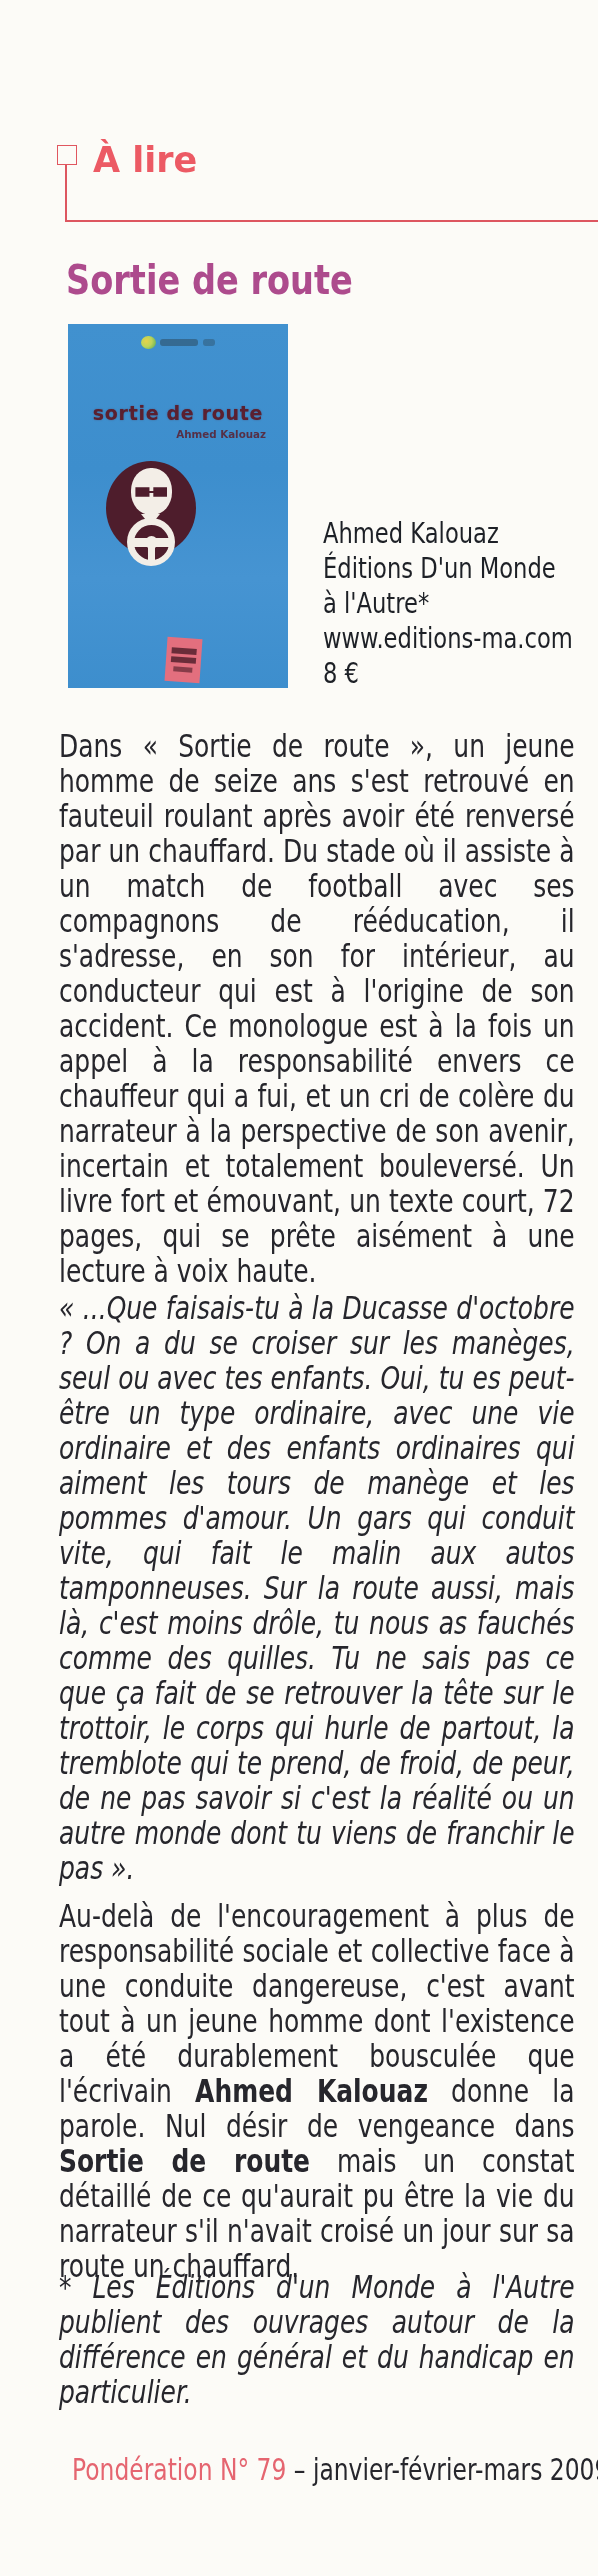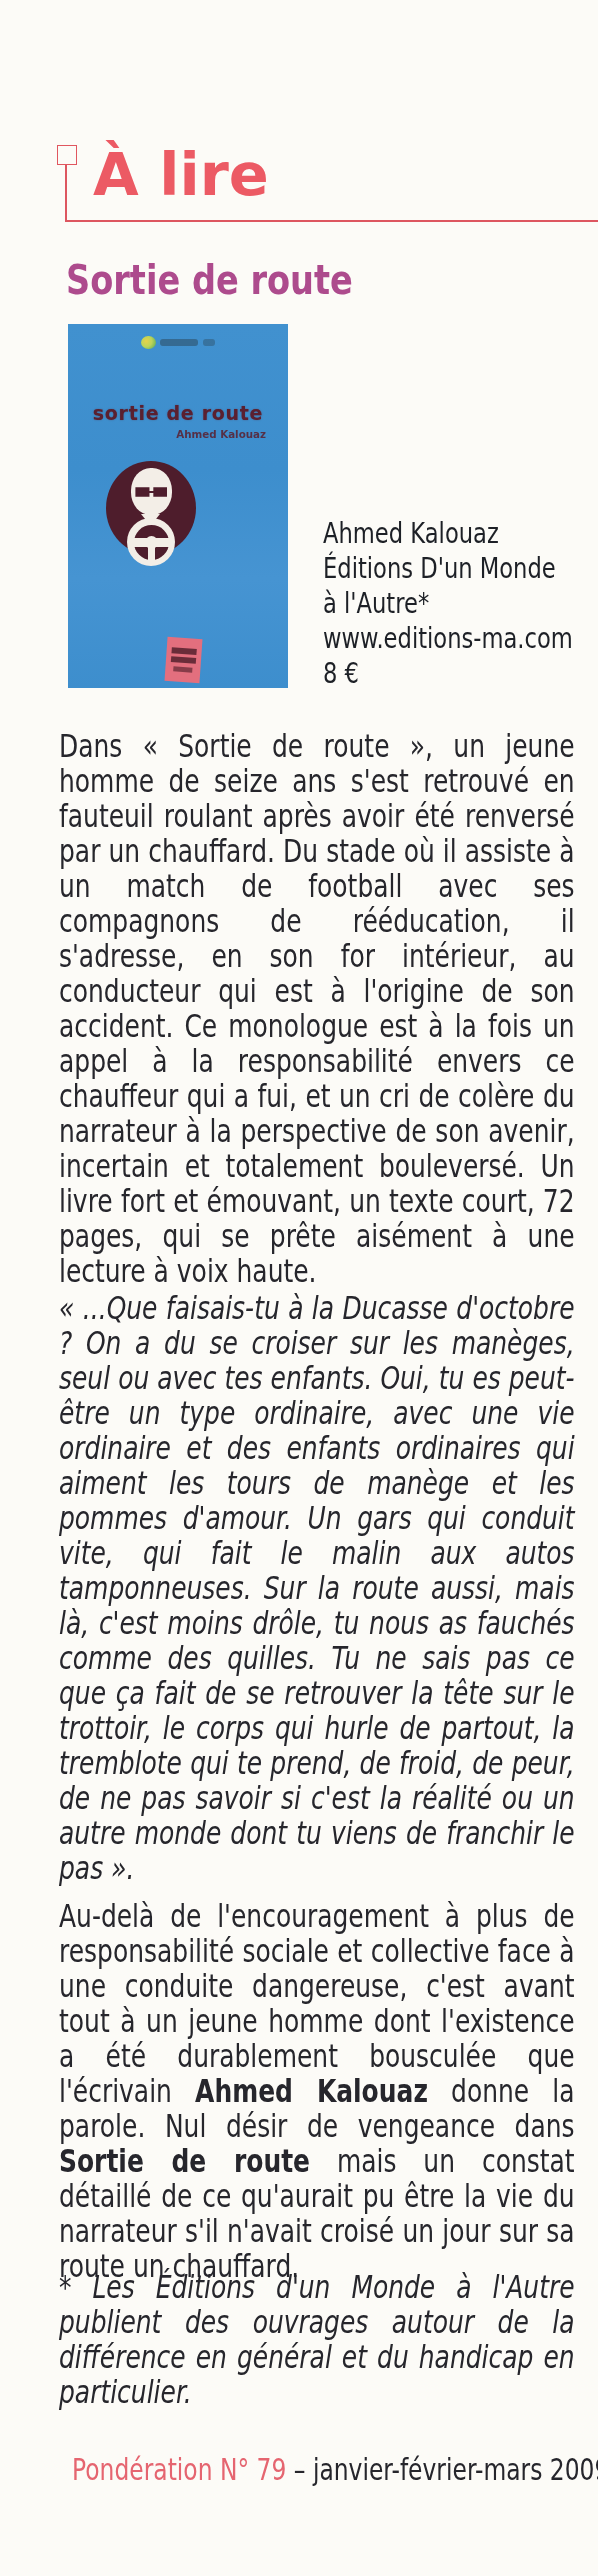--- a/index.html
+++ b/index.html
@@ -10,21 +10,21 @@
     overflow:hidden;
     font-family:"DejaVu Sans", sans-serif;
   }
   
   .hdr-square{position:absolute;left:57px;top:145px;width:18.4px;height:18.4px;
     background:#fcfbf7;border:1.5px solid #e0565f;}
   .hdr-vline{position:absolute;left:65px;top:165px;width:1.5px;height:57px;background:#dd5660;}
   .hdr-hline{position:absolute;left:65px;top:220px;width:533px;height:2.2px;background:#dd5660;}
   .page-title{
     position:absolute;left:93px;top:140px;
-    font-size:59px;font-weight:bold;color:#ec5a64;
+    font-size:35px;font-weight:bold;color:#ec5a64;
     letter-spacing:0px;
   }
   .article-title{
     position:absolute;left:66px;top:257px;
     font-size:40px;font-weight:bold;color:#ad4b8d;
     transform:scaleX(.84);transform-origin:0 0;white-space:nowrap;
   }
   
   .cover{
     position:absolute;left:68px;top:324px;width:220px;height:364px;

